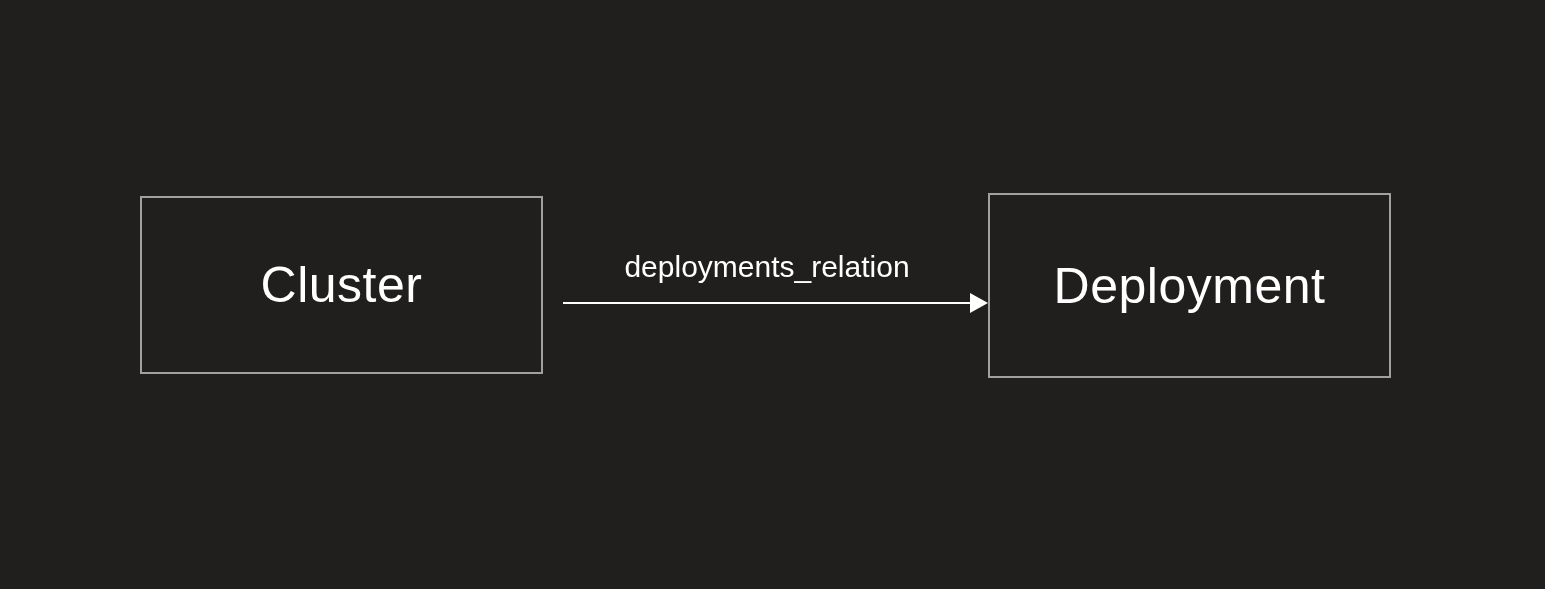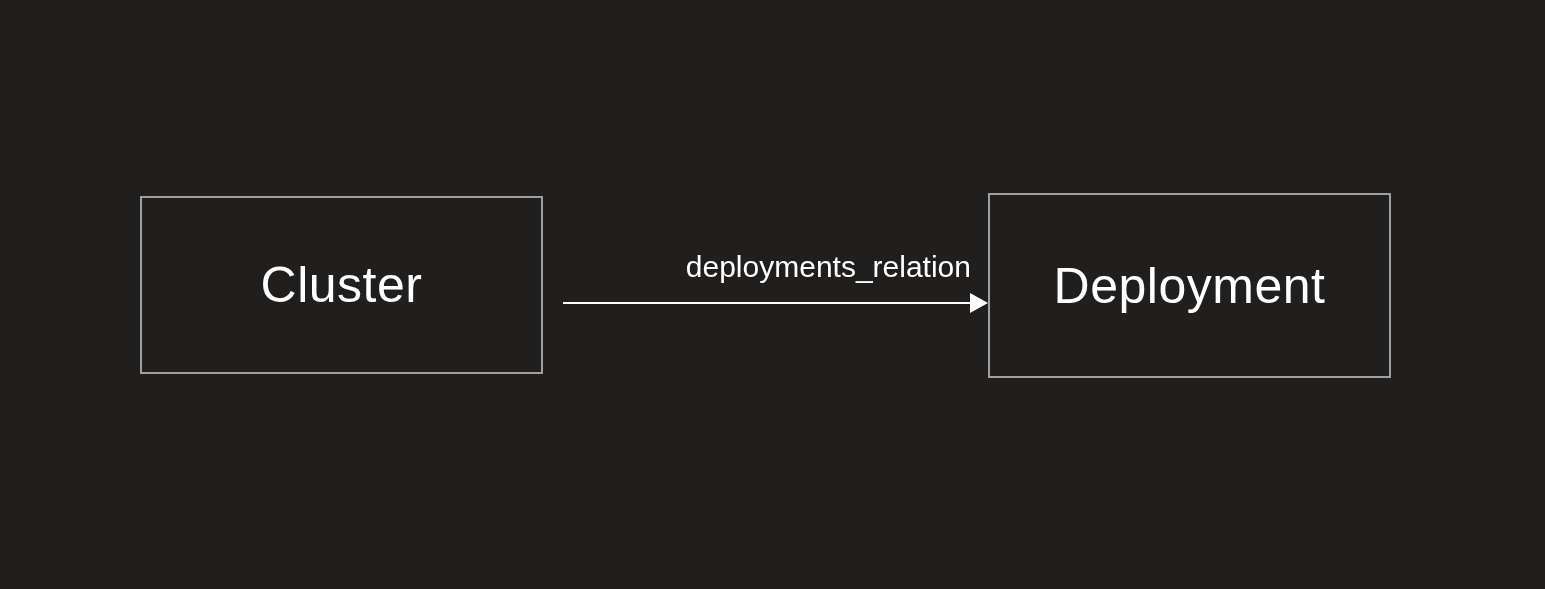--- a/index.html
+++ b/index.html
@@ -58,21 +58,21 @@
     height: 0;
     border-left: 18px solid var(--arrow, #ffffff);
     border-top: 10px solid transparent;
     border-bottom: 10px solid transparent;
   }
   .edge-label {
     position: absolute;
     left: 563px;
     top: 250px;
     width: 408px;
-    text-align: right;
+    text-align: center;
     color: var(--text, #ffffff);
     font-size: 30px;
     line-height: 34px;
     white-space: nowrap;
     user-select: none;
   }
 </style>
 </head>
 <body>
 

